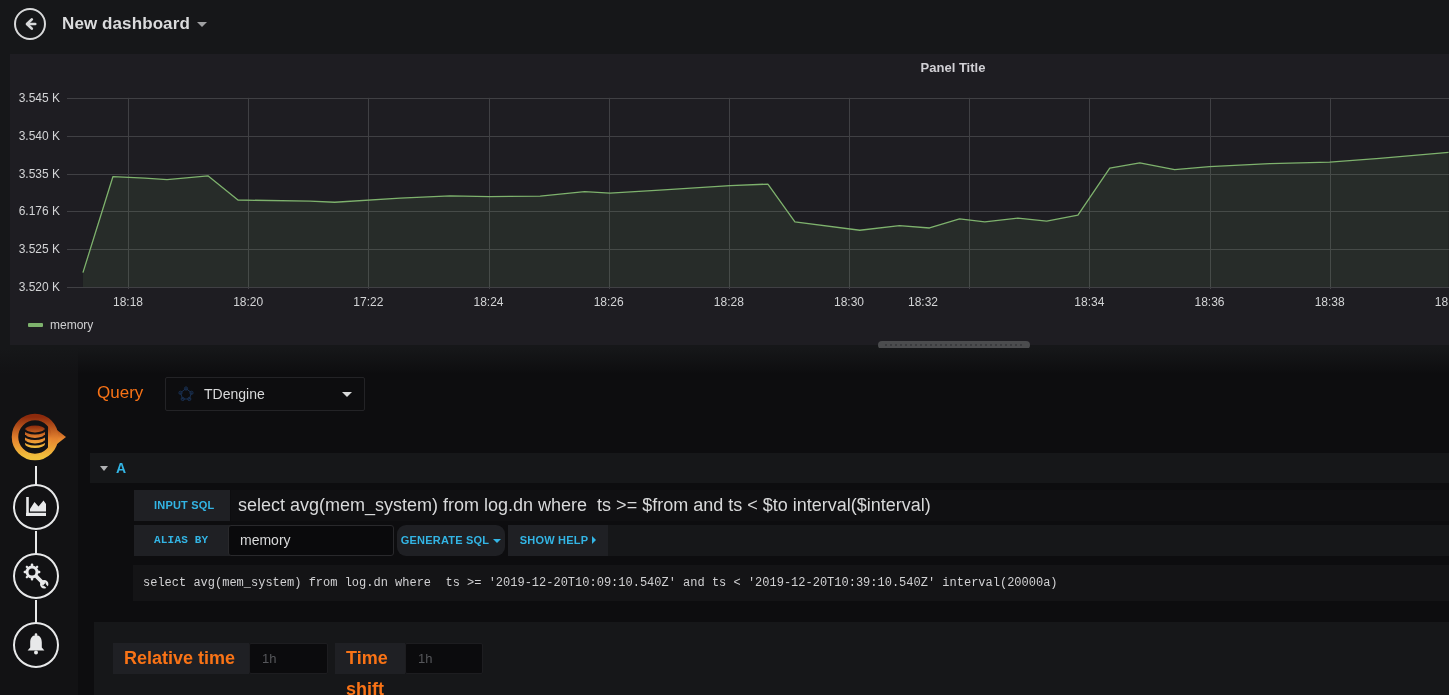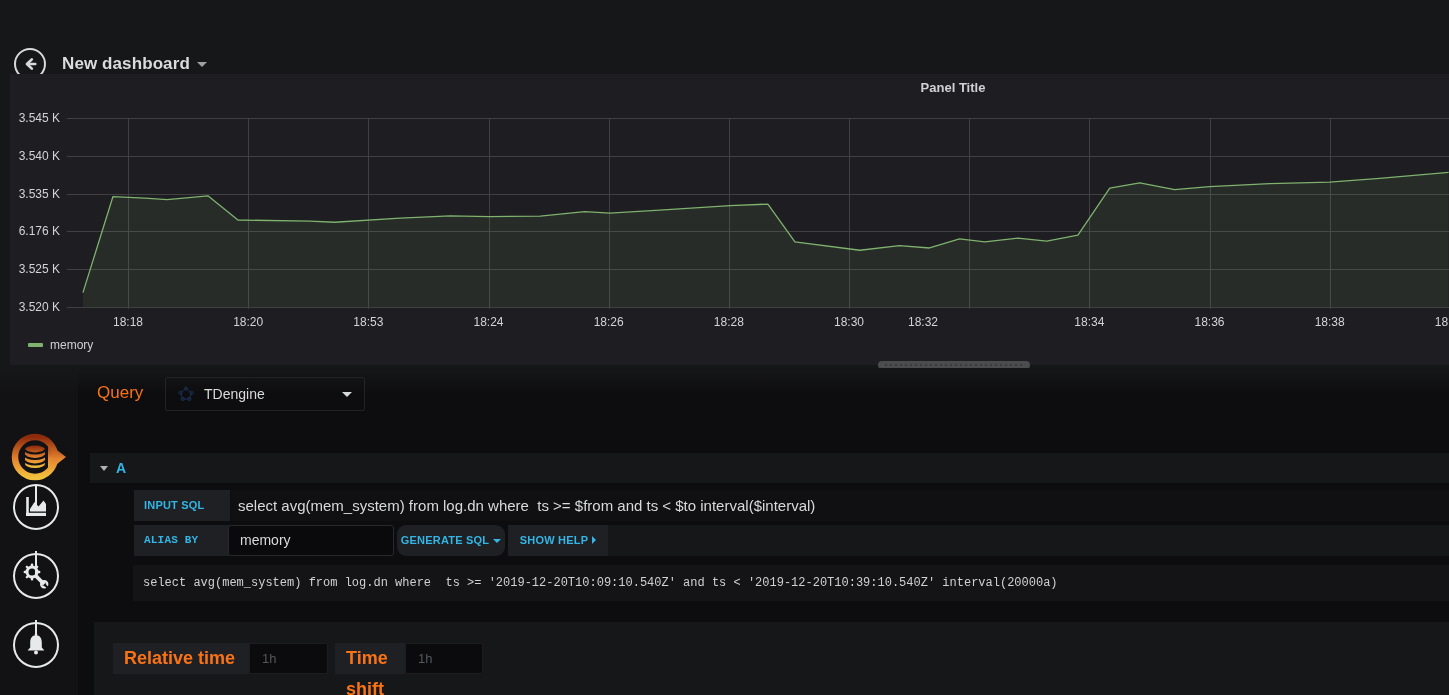--- a/index.html
+++ b/index.html
@@ -1,17 +1,17 @@
 <!DOCTYPE html>
 <html><head>
 <meta charset="utf-8">
 <style>
   * { margin:0; padding:0; box-sizing:border-box; }
   html,body { width:1449px; height:695px; background:#161719; font-family:"Liberation Sans",sans-serif; overflow:hidden; position:relative; }
-  .abs { position:absolute;margin-top:20px; }
+  .abs { position:absolute; }
 
   
   #header { left:0; top:0; width:1449px; height:48px; }
   #back-btn { left:14px; top:8px; width:32px; height:32px; border:2px solid #d8d9da; border-radius:50%; display:flex; align-items:center; justify-content:center; }
   #dash-title { left:62px; top:14px; font-size:17px; font-weight:700; color:#dadbdc; letter-spacing:0.1px; }
   #title-caret { left:197px; top:22px; width:0; height:0; border-left:5px solid transparent; border-right:5px solid transparent; border-top:5px solid #9fa0a2; }
 
   
   #panel { left:10px; top:54px; width:1439px; height:291px; background:#1e1d22; overflow:hidden; }
   #panel-title { left:0px; top:6px; width:1886px; text-align:center; font-size:13px; font-weight:700; color:#d1d0d5; position:absolute; }
@@ -35,23 +35,23 @@
   
   #query-label { left:97px; top:383px; font-size:17px; font-weight:500; color:#f97316; position:absolute; }
   #ds-picker { left:165px; top:377px; width:200px; height:34px; border:1px solid #232326; border-radius:2px; display:flex; align-items:center; padding:0 12px; position:absolute; }
   #ds-name { font-size:14px; color:#d8d9da; margin-left:10px; }
   #ds-caret { margin-left:auto; width:0; height:0; border-left:5px solid transparent; border-right:5px solid transparent; border-top:5px solid #d8d9da; }
 
   #ref-row { left:90px; top:453px; width:1359px; height:30px; background:#161719; display:flex; align-items:center; position:absolute; }
   #ref-caret { margin-left:10px; width:0; height:0; border-left:4px solid transparent; border-right:4px solid transparent; border-top:5px solid #b0b1b3; }
   #ref-id { margin-left:8px; font-size:14px; font-weight:700; color:#33b5e5; }
 
-  .qlabel { position:absolute; left:134px; width:96px; height:31px; background:#1f2024; color:#33b5e5; font-size:11px; font-weight:700; line-height:31px; padding-left:10px; letter-spacing:0.2px; }
+  .qlabel { position:absolute; left:134px; width:96px; height:31px; background:#1f2024; color:#33b5e5; font-size:11px; font-weight:700; line-height:31px; padding-left:20px; letter-spacing:0.2px; }
   #input-sql-row-label { top:490px; }
-  #input-sql-value { left:231px; top:490px; width:1218px; height:31px; background:#101012; color:#d8d9da; font-size:15px; line-height:31px; padding-left:7px; position:absolute; white-space:pre; }
+  #input-sql-value { left:231px; top:490px; width:1218px; height:31px; background:#101012; color:#d8d9da; font-size:18px; line-height:31px; padding-left:7px; position:absolute; white-space:pre; }
   #alias-row-label { top:525px;font-family:Liberation Mono, monospace; }
   #alias-input { left:228px; top:525px; width:166px; height:31px; background:#0a0a0c; border:1px solid #29292c; border-radius:3px; color:#d8d9da; font-size:14px; line-height:29px; padding-left:11px; position:absolute; }
   #alias-filler { left:595px; top:525px; width:854px; height:31px; background:#161719; position:absolute; }
   .qbtn { position:absolute; top:525px; height:31px; background:#1f2024; color:#33b5e5; font-size:11px; font-weight:700; line-height:31px; text-align:center; letter-spacing:0.2px; }
   #generate-sql-btn { left:397px; width:108px;border-radius:9px; }
   #show-help-btn { left:508px; width:100px; }
   .btn-caret-down { display:inline-block; width:0; height:0; border-left:4px solid transparent; border-right:4px solid transparent; border-top:4px solid #33b5e5; margin-left:4px; vertical-align:1px; }
   .btn-caret-right { display:inline-block; width:0; height:0; border-top:4px solid transparent; border-bottom:4px solid transparent; border-left:4px solid #33b5e5; margin-left:4px; }
 
   #gen-sql-row { left:133px; top:565px; width:1316px; height:36px; background:#141416; color:#d1d1d3; font-family:"Liberation Mono","DejaVu Sans Mono",monospace; font-size:12px; line-height:36px; padding-left:10px; position:absolute; white-space:pre; }
@@ -106,21 +106,21 @@
       <span class="ytick" style="right: 1389px; top: 43.85px;">3.545 K</span>
       <span class="ytick" style="right: 1389px; top: 81.68px;">3.540 K</span>
       <span class="ytick" style="right: 1389px; top: 119.51px;">3.535 K</span>
       <span class="ytick" style="right: 1389px; top: 157.34px;">6.176 K</span>
       <span class="ytick" style="right: 1389px; top: 195.17px;">3.525 K</span>
       <span class="ytick" style="right: 1389px; top: 233px;">3.520 K</span>
     </div>
   <div id="x-labels">
       <span class="xtick" style="left: 118px; top: 241px;">18:18</span>
       <span class="xtick" style="left: 238.17px; top: 241px;">18:20</span>
-      <span class="xtick" style="left: 358.34px; top: 241px;">18:53</span>
+      <span class="xtick" style="left: 358.34px; top: 241px;">17:22</span>
       <span class="xtick" style="left: 478.51px; top: 241px;">18:24</span>
       <span class="xtick" style="left: 598.68px; top: 241px;">18:26</span>
       <span class="xtick" style="left: 718.85px; top: 241px;">18:28</span>
       <span class="xtick" style="left: 839.02px; top: 241px;">18:30</span>
       <span class="xtick" style="left: 913px; top: 241px;">18:32</span>
       <span class="xtick" style="left: 1079.36px; top: 241px;">18:34</span>
       <span class="xtick" style="left: 1199.53px; top: 241px;">18:36</span>
       <span class="xtick" style="left: 1319.7px; top: 241px;">18:38</span>
       <span class="xtick" style="left: 1439.87px; top: 241px;">18:40</span>
     </div>

